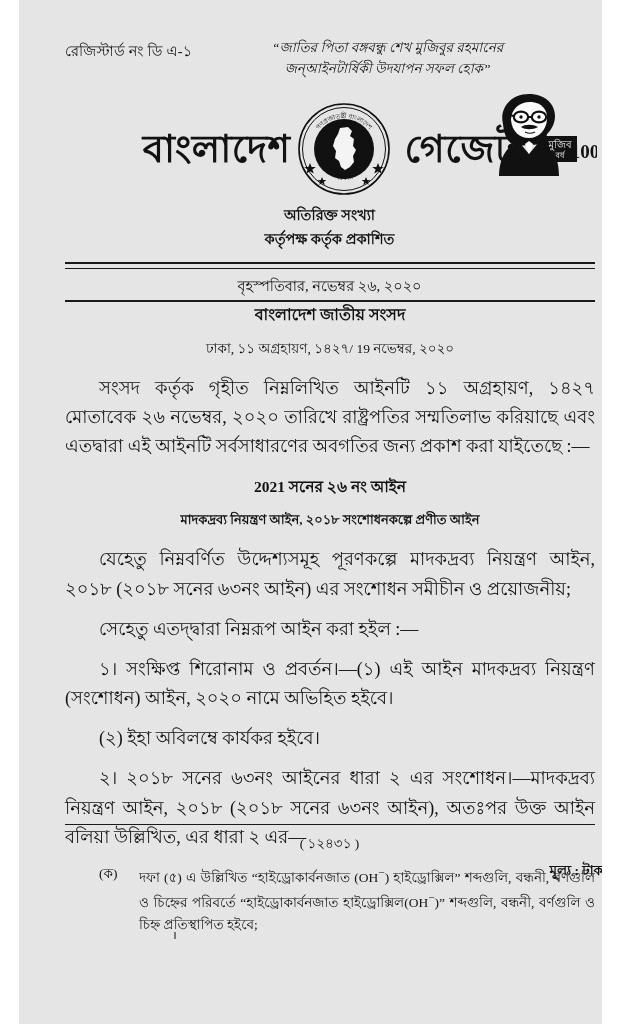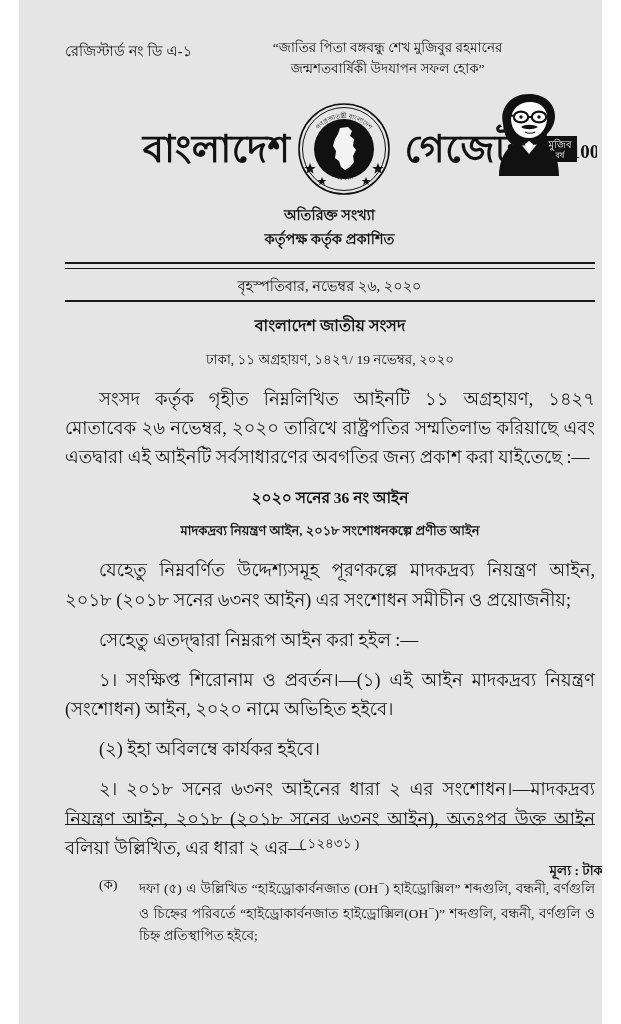--- a/index.html
+++ b/index.html
@@ -39,20 +39,21 @@
     padding-top: 2px;
     letter-spacing: .2px;
   }
   .slogan {
     flex: 1;
     text-align: center;
     font-size: 13.5px;
     line-height: 1.55;
     padding-left: 6px;
     padding-right: 18px;
+    font-style: italic;
   }
   .slogan div { white-space: nowrap; }
 
   
   .masthead {
     position: absolute;
     left: 0;
     top: 96px;
     width: 621px;
     height: 106px;
@@ -117,21 +118,21 @@
     width: 621px;
     text-align: center;
     font-size: 14.5px;
     font-weight: normal;
   }
 
   
   .body-wrap {
     position: absolute;
     left: 46px;
-    top: 313px;
+    top: 302px;
     width: 530px;
   }
   .parliament {
     text-align: center;
     font-size: 16px;
     font-weight: bold;
     margin: 0 0 9px 0;
   }
   .place-date {
     text-align: center;
@@ -205,21 +206,21 @@
 </style>
 </head>
 <body>
 
 <div id="page">
 
   <div class="top-row">
     <div class="reg-no bn">রেজিস্টার্ড নং ডি এ-১</div>
     <div class="slogan bn">
       <div>“জাতির পিতা বঙ্গবন্ধু শেখ মুজিবুর রহমানের</div>
-      <div>জন্মশতবার্ষিকী উদযাপন সফল হোক”</div>
+      <div>জন্আইনটার্ষিকী উদযাপন সফল হোক”</div>
     </div>
   </div>
 
   <div class="masthead">
     <div class="mast-word mast-left bn">বাংলাদেশ</div>
 
     <div class="seal">
       <svg width="96" height="96" viewBox="0 0 96 96" aria-hidden="true">
         <defs>
           <path id="arcTop" d="M 15 50 A 33 33 0 0 1 81 50"></path>
@@ -296,21 +297,21 @@
   <div class="rule rule-thick" style="top:300px"></div>
 
   <div class="body-wrap">
 
     <div class="parliament bn">বাংলাদেশ জাতীয় সংসদ</div>
 
     <div class="place-date bn">ঢাকা, ১১ অগ্রহায়ণ, ১৪২৭/ 19 নভেম্বর, ২০২০</div>
 
     <p class="para bn">সংসদ কর্তৃক গৃহীত নিম্নলিখিত আইনটি ১১ অগ্রহায়ণ, ১৪২৭ মোতাবেক ২৬ নভেম্বর, ২০২০ তারিখে রাষ্ট্রপতির সম্মতিলাভ করিয়াছে এবং এতদ্বারা এই আইনটি সর্বসাধারণের অবগতির জন্য প্রকাশ করা যাইতেছে :—</p>
 
-    <div class="act-no bn">২০২০ সনের 36 নং আইন</div>
+    <div class="act-no bn">2021 সনের ২৬ নং আইন</div>
 
     <div class="act-title bn">মাদকদ্রব্য নিয়ন্ত্রণ আইন, ২০১৮ সংশোধনকল্পে প্রণীত আইন</div>
 
     <p class="para bn">যেহেতু নিম্নবর্ণিত উদ্দেশ্যসমূহ পূরণকল্পে মাদকদ্রব্য নিয়ন্ত্রণ আইন, ২০১৮ (২০১৮ সনের ৬৩নং আইন) এর সংশোধন সমীচীন ও প্রয়োজনীয়;</p>
 
     <p class="para bn">সেহেতু এতদ্দ্বারা নিম্নরূপ আইন করা হইল :—</p>
 
     <p class="para bn">১। সংক্ষিপ্ত শিরোনাম ও প্রবর্তন।—(১) এই আইন মাদকদ্রব্য নিয়ন্ত্রণ (সংশোধন) আইন, ২০২০ নামে অভিহিত হইবে।</p>
 
     <p class="para bn">(২) ইহা অবিলম্বে কার্যকর হইবে।</p>

